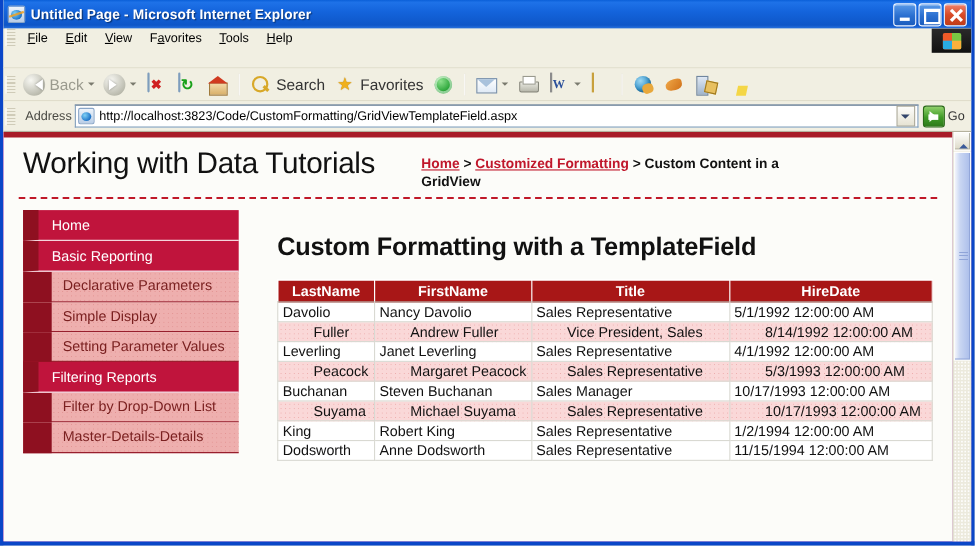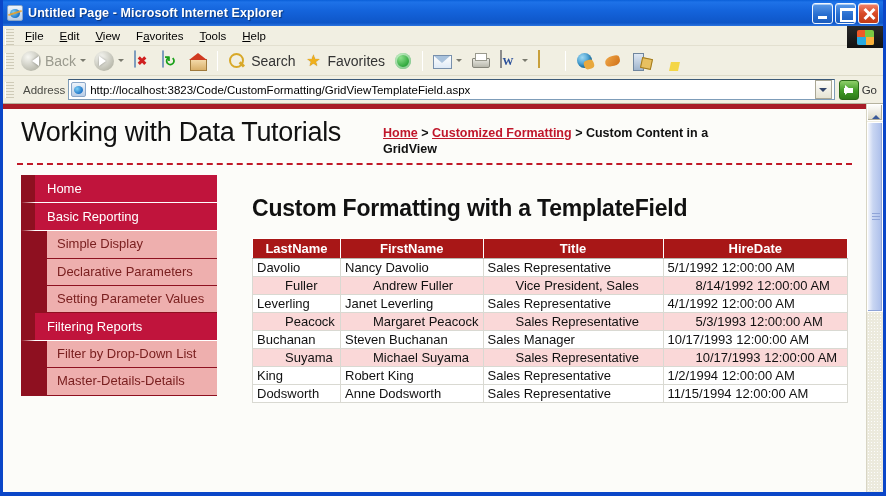--- a/index.html
+++ b/index.html
@@ -66,22 +66,22 @@
   }
   .tbtn.close .g::before, .tbtn.close .g::after {
     content: ""; position: absolute; left: 9px; top: 3px;
     width: 3px; height: 14px; background: #fff;
   }
   .tbtn.close .g::before { transform: rotate(45deg); }
   .tbtn.close .g::after  { transform: rotate(-45deg); }
 
   
   .menubar {
-    height: 20px; background: #f1efe2;
-    display: flex; align-items: flex-end;
+    height: 36px; background: #f1efe2;
+    display: flex; align-items: flex-start;
     border-bottom: 1px solid #e3e0d0;
     position: relative;
   }
   .gripper { width: 9px; height: 16px; margin: 0 3px 0 2px;
     background: repeating-linear-gradient(180deg,#cfcbb8 0 1px,transparent 1px 3px);
     border-left: 1px solid #fff; flex: none; }
   .menu-item {
     font-size: 11.5px; color: #000; padding: 3px 8px; white-space: nowrap;
   }
   .menu-item u { text-decoration: underline; }
@@ -462,22 +462,22 @@
             <span class="sep">&gt;</span>
             <span>Custom Content in a GridView</span>
           </div>
         </div>
 
         <div class="body-row">
 
           <div class="sidebar">
             <div class="nav-top">Home</div>
             <div class="nav-top">Basic Reporting</div>
+            <div class="nav-sub">Declarative Parameters</div>
             <div class="nav-sub">Simple Display</div>
-            <div class="nav-sub">Declarative Parameters</div>
             <div class="nav-sub">Setting Parameter Values</div>
             <div class="nav-top">Filtering Reports</div>
             <div class="nav-sub">Filter by Drop-Down List</div>
             <div class="nav-sub">Master-Details-Details</div>
           </div>
 
           <div class="main">
             <div class="h1">Custom Formatting with a TemplateField</div>
             <table class="grid">
               <colgroup>

